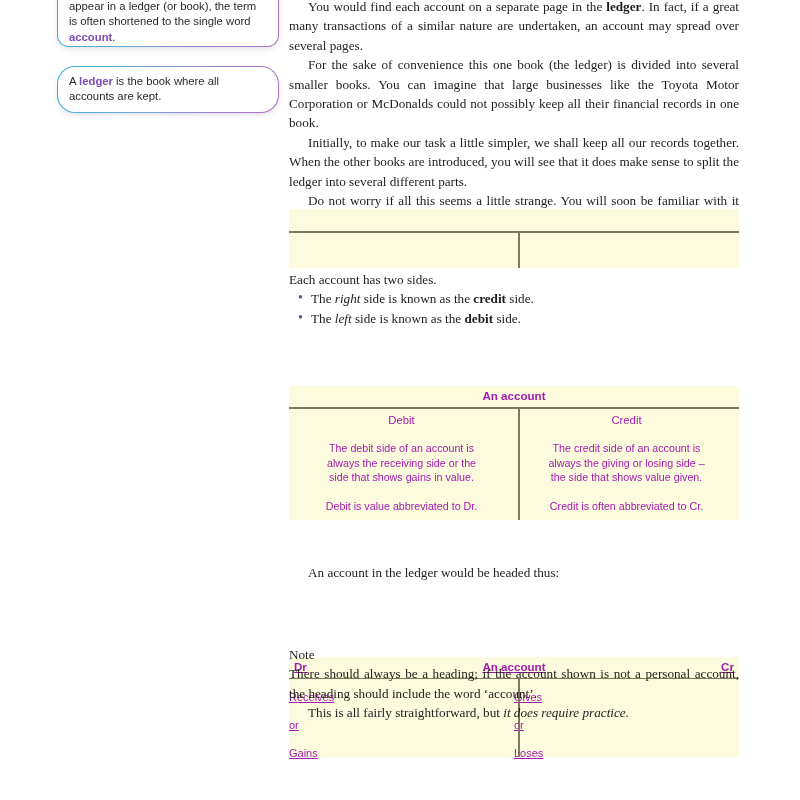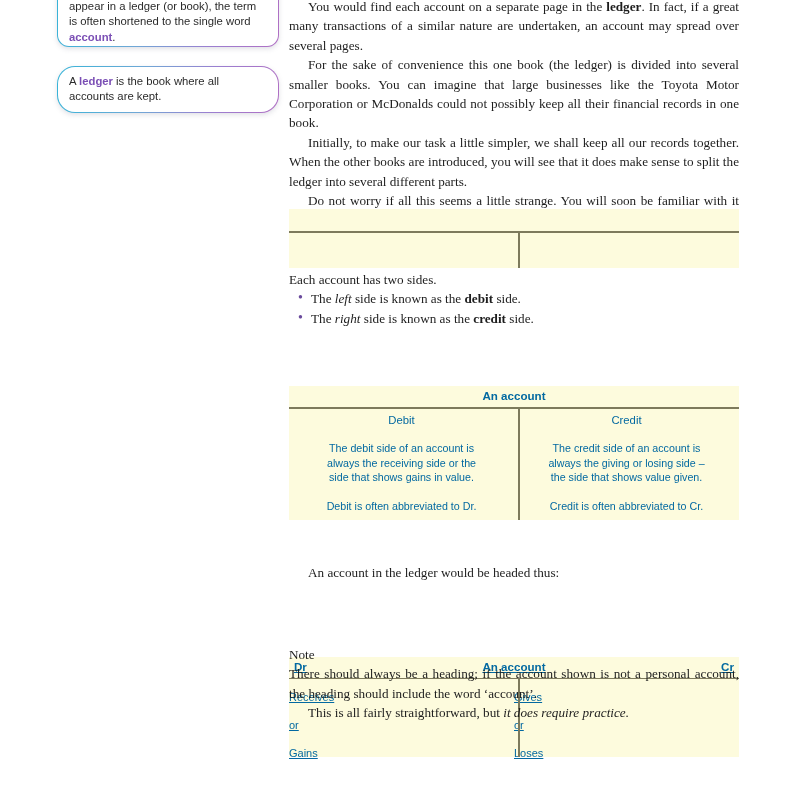--- a/index.html
+++ b/index.html
@@ -97,21 +97,21 @@
     line-height: 19.4px;
     font-weight: normal;
   }
 
   
   .ledger {
     background: #fdfbdd;
     position: relative;
     box-sizing: border-box;
     font-family: "Liberation Sans", sans-serif;
-    color: #0369a1;
+    color: #a21caf;
   }
   .rule {
     height: 1.6px;
     background: #7d7a5c;
     width: 100%;
   }
   .divider {
     position: absolute;
     width: 1.6px;
     background: #7d7a5c;
@@ -198,33 +198,33 @@
 <div class="col ledger" id="t-shape-box" style="top:209px;">
   <div class="top-pad"></div>
   <div class="rule"></div>
   <div class="bot-pad"></div>
   <div class="divider"></div>
 </div>
 
 <div class="col" style="top:270px;">
   <p class="body noindent">Each account has two sides.</p>
   <ul class="sides">
+    <li><span>The </span><i class="ital">right</i><span> side is known as the </span><b class="bold">credit</b><span> side.</span></li>
     <li><span>The </span><i class="ital">left</i><span> side is known as the </span><b class="bold">debit</b><span> side.</span></li>
-    <li><span>The </span><i class="ital">right</i><span> side is known as the </span><b class="bold">credit</b><span> side.</span></li>
   </ul>
 </div>
 
 <div class="col ledger" id="account-explain-table" style="top:327px;">
   <div class="ae-head">An account</div>
   <div class="rule"></div>
   <div class="ae-cols">
     <div class="ae-cell">
       <span class="ttl">Debit</span>
       <span>The debit side of an account is always the receiving side or the side that shows gains in value.</span>
-      <span class="abbr">Debit is often abbreviated to Dr.</span>
+      <span class="abbr">Debit is value abbreviated to Dr.</span>
     </div>
     <div class="ae-cell">
       <span class="ttl">Credit</span>
       <span>The credit side of an account is always the giving or losing side – the side that shows value given.</span>
       <span class="abbr">Credit is often abbreviated to Cr.</span>
     </div>
     <div class="divider"></div>
   </div>
 </div>
 

